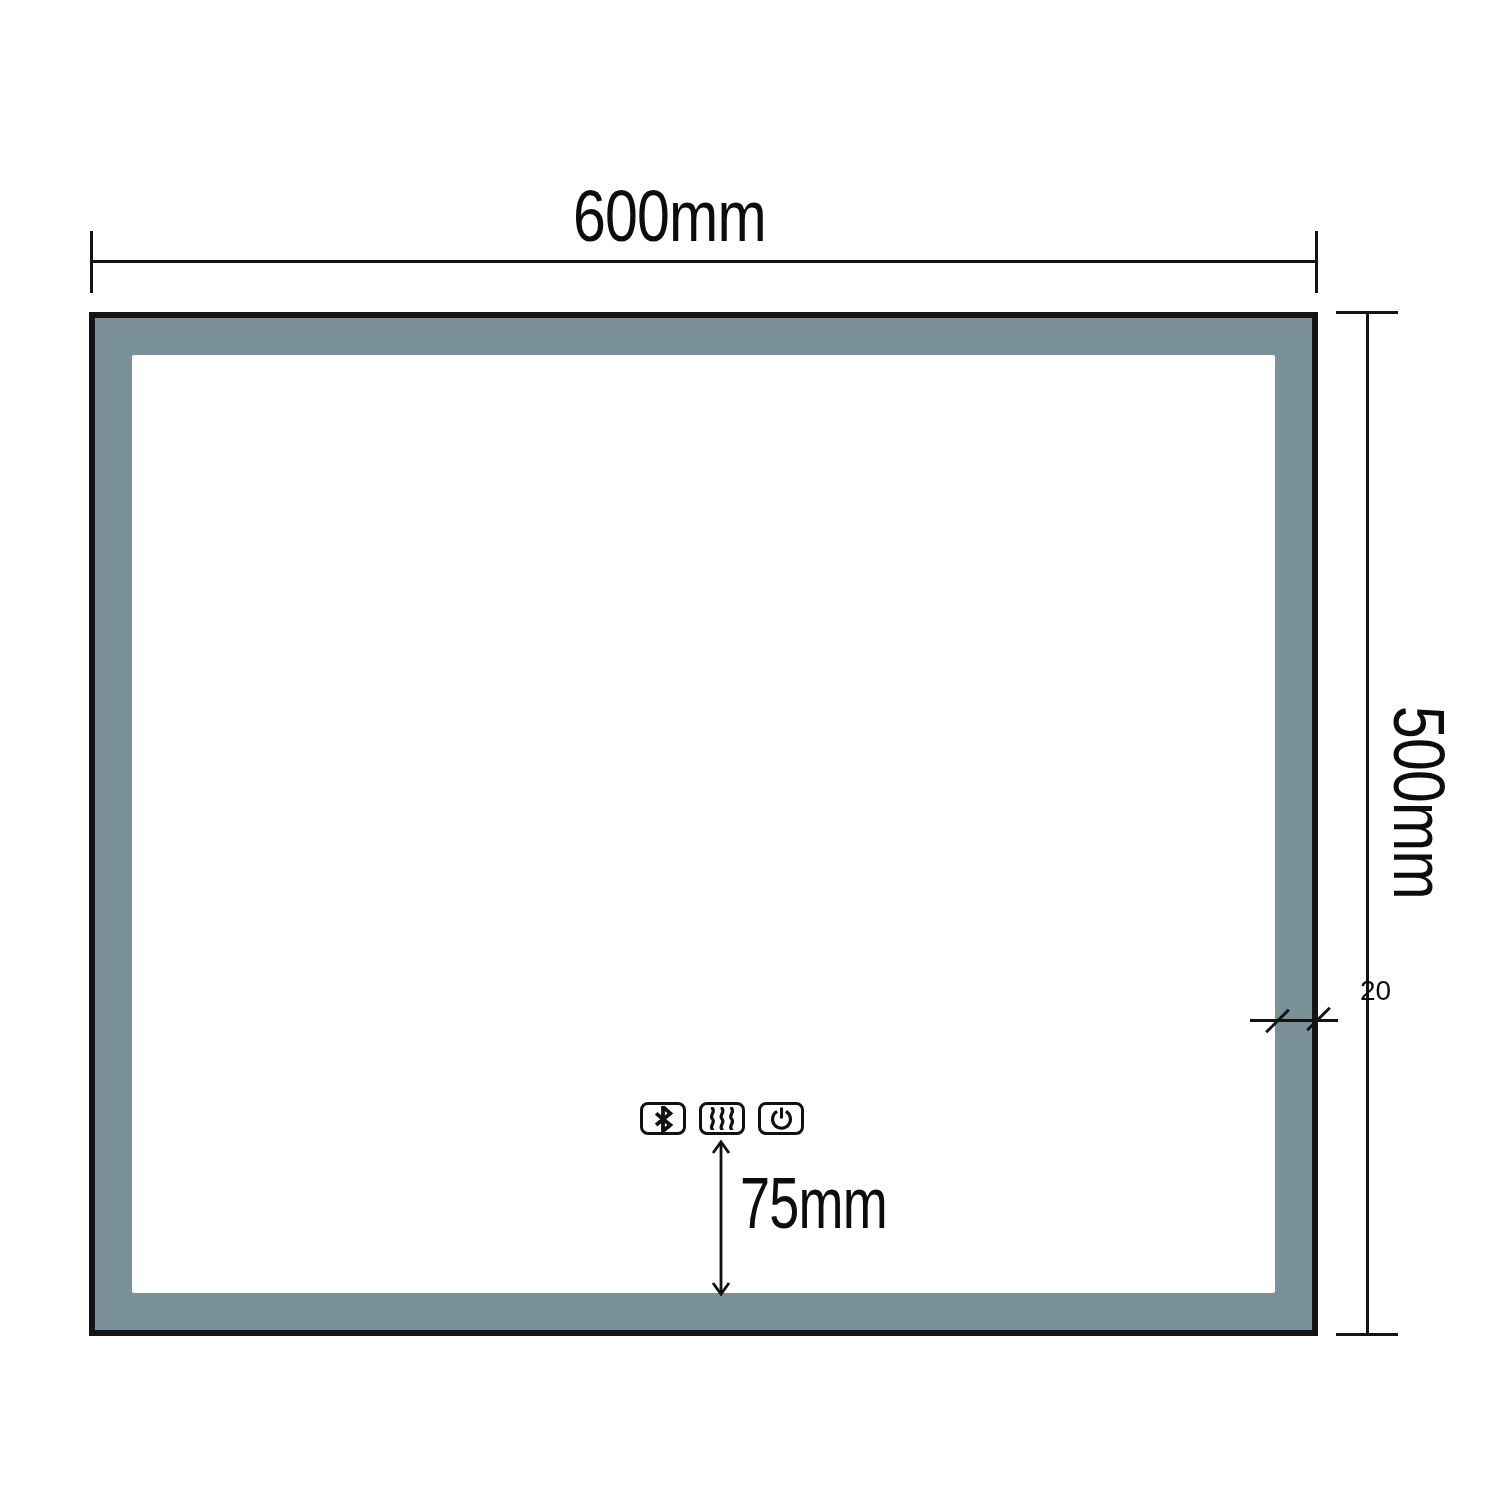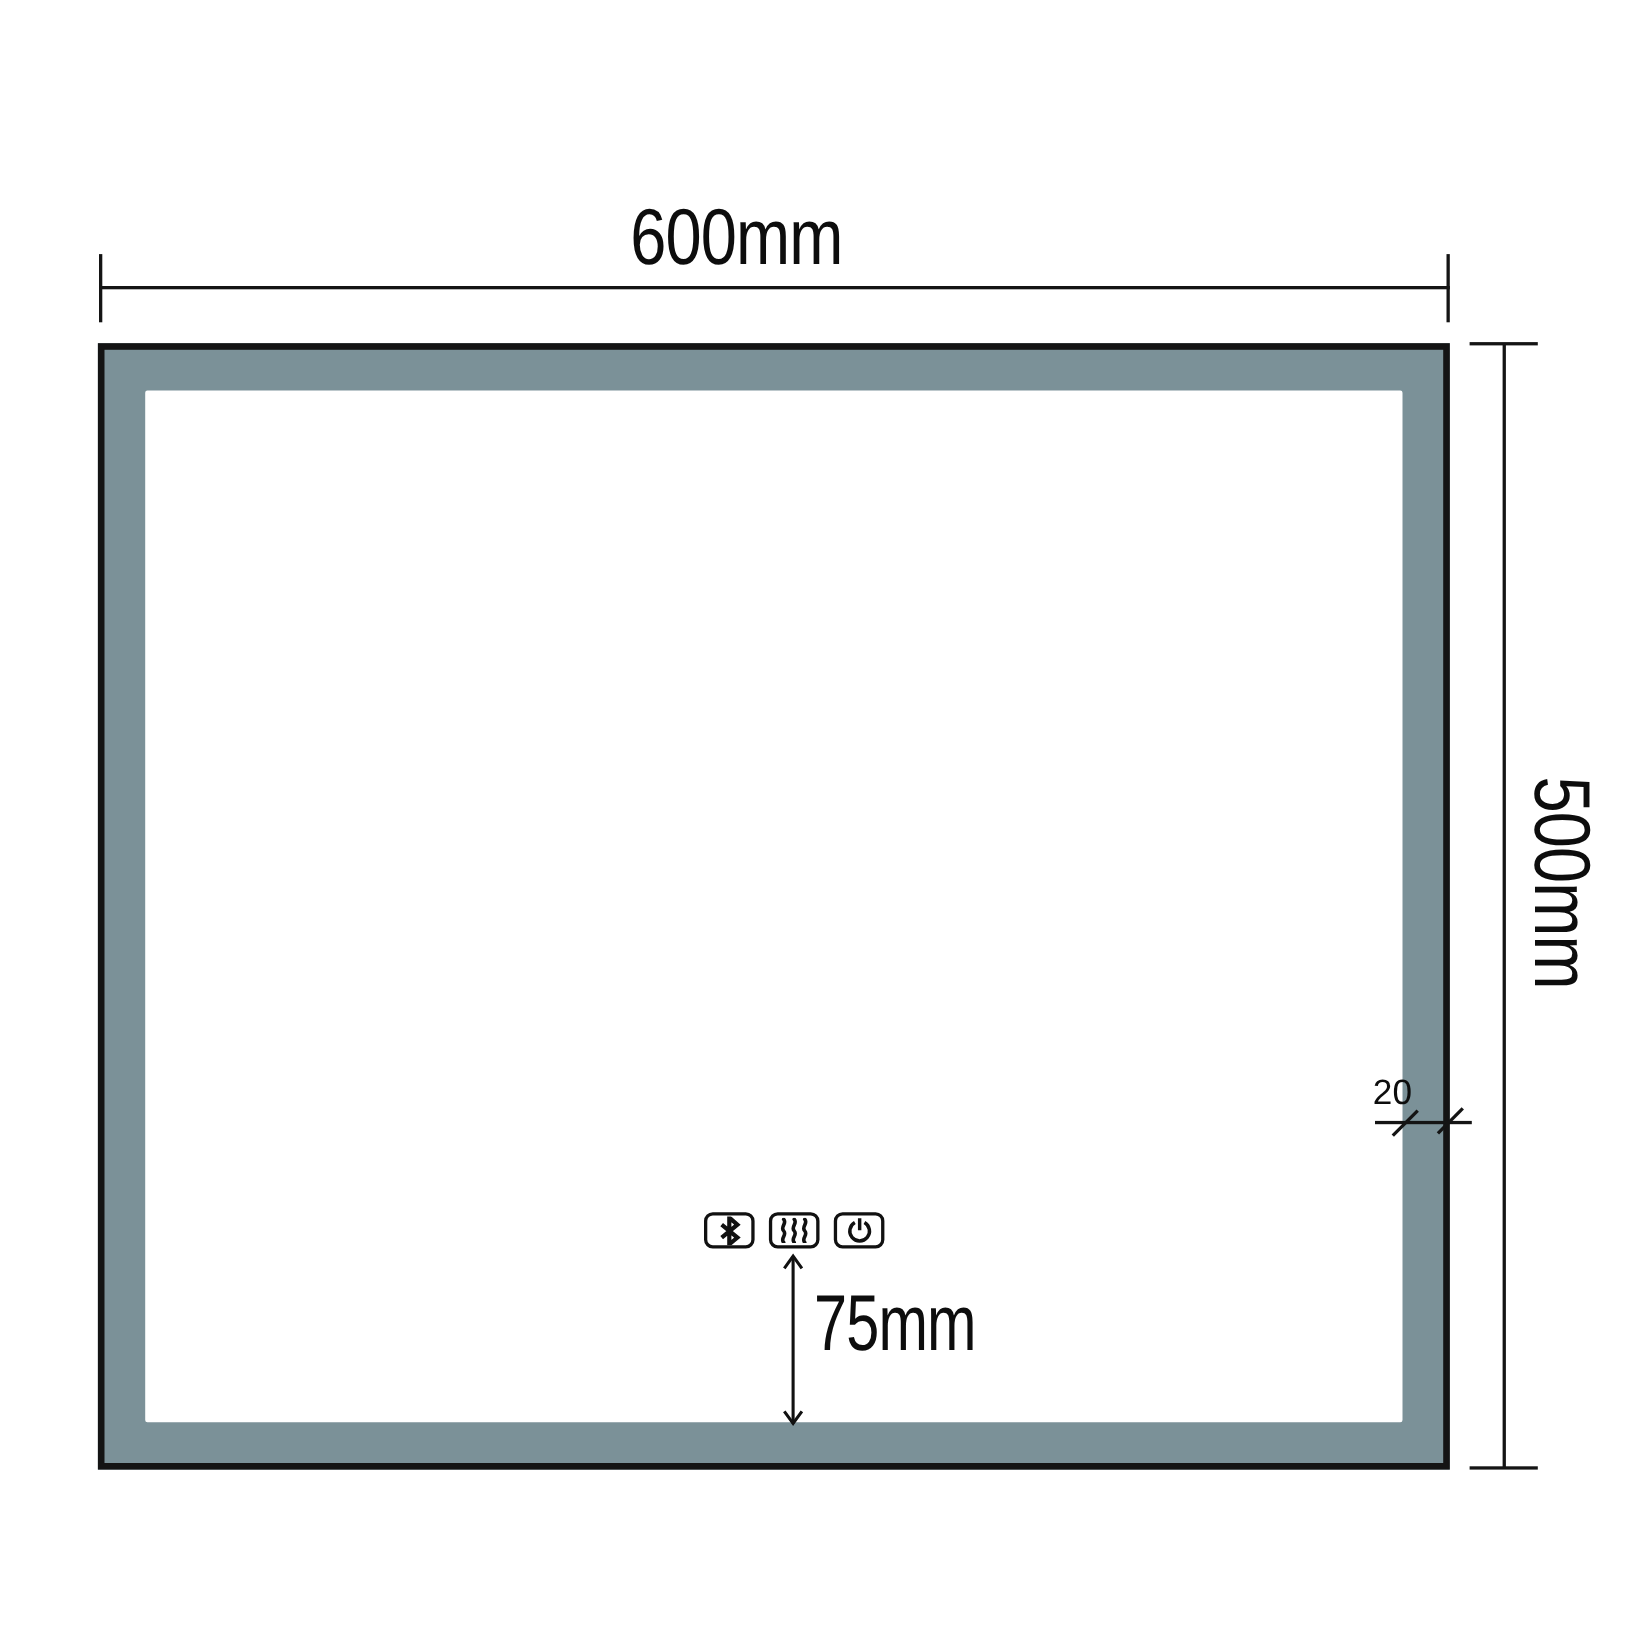--- a/index.html
+++ b/index.html
@@ -67,22 +67,22 @@
     writing-mode: vertical-rl;
     transform: scaleY(0.82);
     transform-origin: left top;
   }
   .offset-label {
     left: 740px; top: 1143px;
     transform: scaleX(0.75);
     transform-origin: left top;
   }
   .frame-label {
-    left: 1248px; top: 953px;
-    font-size: 32px;
+    left: 1360px; top: 953px;
+    font-size: 28px;
     letter-spacing: 0;
   }
 
   
   .controls {
     position: absolute;
     left: 640px; top: 1078px;
     display: flex;
     gap: 13px;
     z-index: 6;

